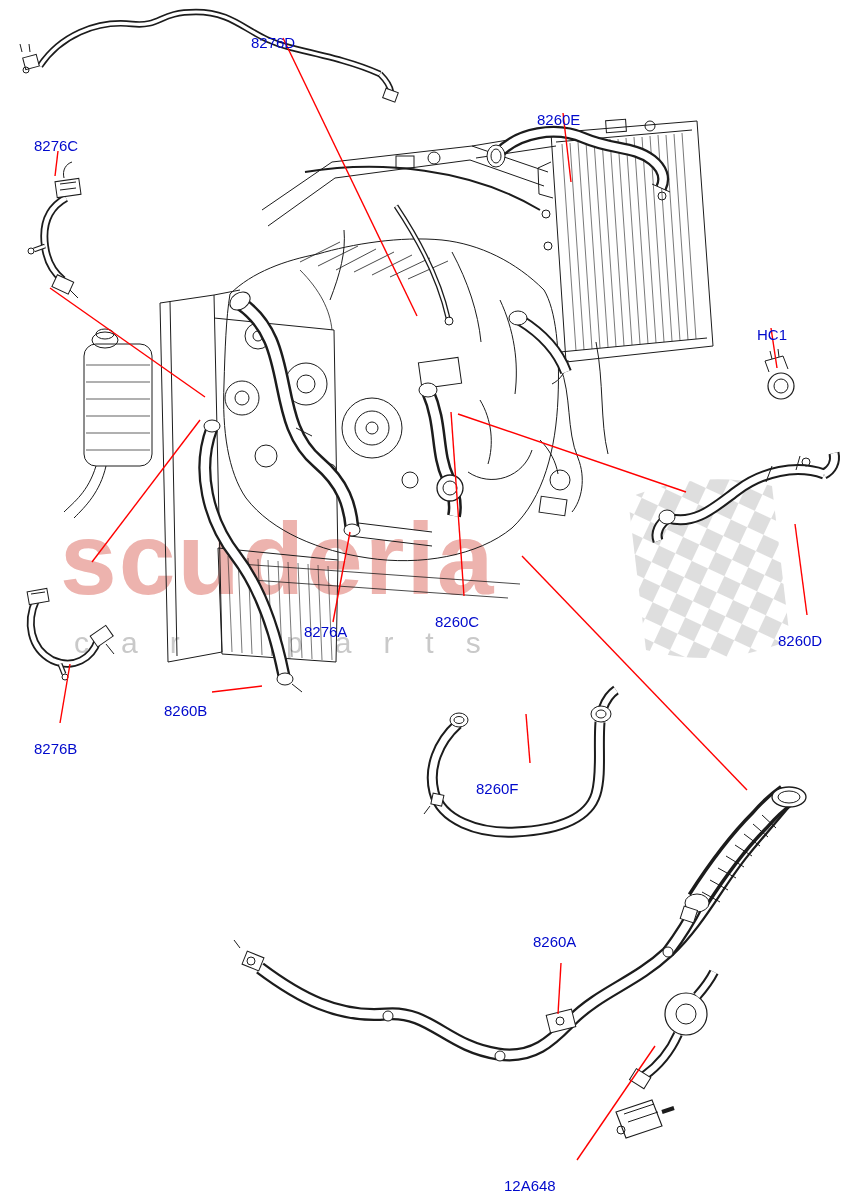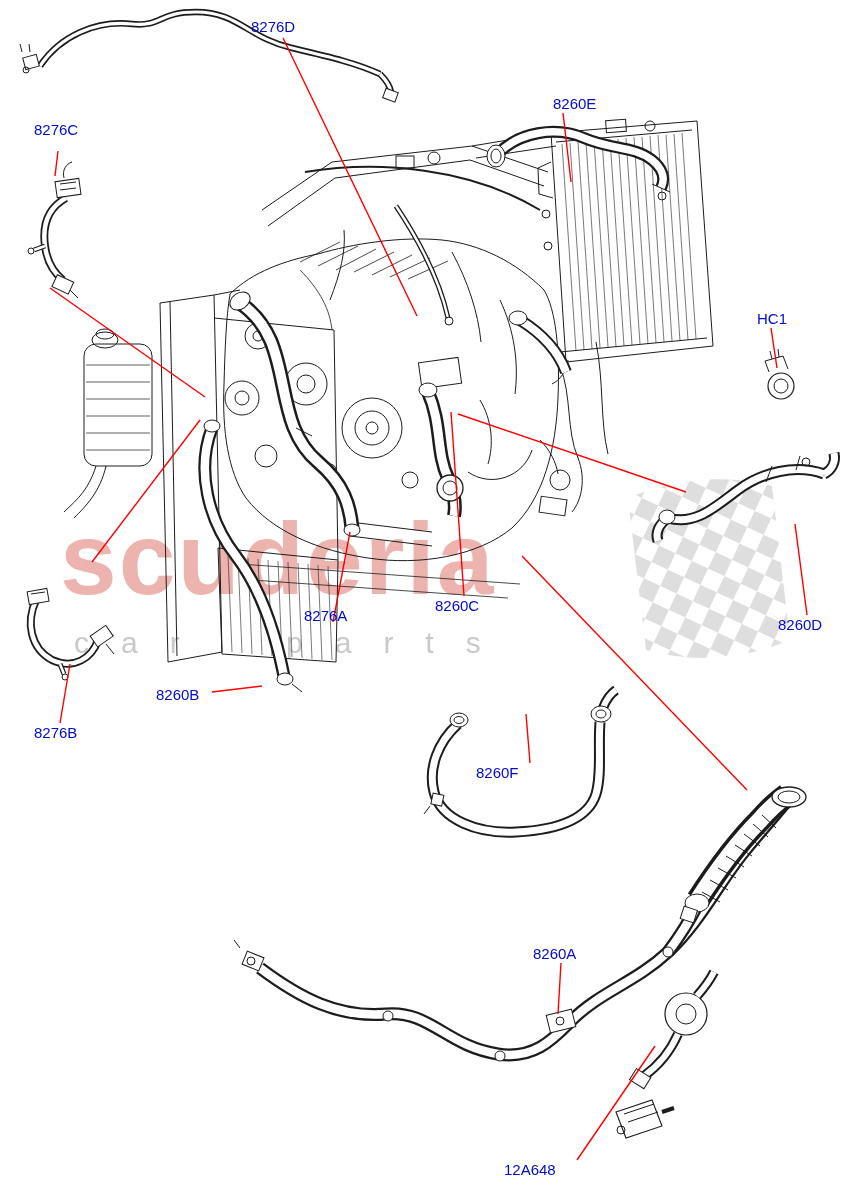--- a/index.html
+++ b/index.html
@@ -18,21 +18,21 @@
     font-size:30px;color:var(--watermark-sub,#c9c9c9);
     letter-spacing:32px;word-spacing:34px;white-space:nowrap;
   }
   svg.art{position:absolute;left:0;top:0;z-index:2;}
   .ln{stroke:var(--line,#1c1c1c);fill:none;}
   .wh{stroke:#ffffff;fill:none;}
   .fw{stroke:var(--line,#1c1c1c);fill:#ffffff;}
   .leader{stroke:var(--leader,#ff0000);stroke-width:1.4;fill:none;}
   .part-label{
     position:absolute;z-index:3;font-size:15px;line-height:1;
-    color:var(--label,#0009cc);cursor:pointer;white-space:nowrap;
+    color:var(--label,#0009cc);cursor:pointer;white-space:nowrap;margin-top:16px;
   }
 </style>
 </head>
 <body>
 
 <div class="stage">
 
   <div class="watermark">
     <div class="wm-line1">scuderia</div>
     <div class="wm-line2">car parts</div>
@@ -290,25 +290,25 @@
       <path d="M212,692 L262,686"></path>
       <path d="M60,723 L70,664"></path>
       <path d="M530,763 L526,714"></path>
       <path d="M522,556 L747,790"></path>
       <path d="M561,963 L558,1014"></path>
       <path d="M577,1160 L655,1046"></path>
     </g>
   </svg>
 
   <span class="part-label" style="left:251px;top:19px">8276D</span>
-  <span class="part-label" style="left:553px;top:96px">8260E</span>
+  <span class="part-label" style="left:537px;top:96px">8260E</span>
   <span class="part-label" style="left:34px;top:122px">8276C</span>
   <span class="part-label" style="left:757px;top:311px">HC1</span>
   <span class="part-label" style="left:435px;top:598px">8260C</span>
   <span class="part-label" style="left:304px;top:608px">8276A</span>
   <span class="part-label" style="left:778px;top:617px">8260D</span>
-  <span class="part-label" style="left:156px;top:687px">8260B</span>
+  <span class="part-label" style="left:164px;top:687px">8260B</span>
   <span class="part-label" style="left:34px;top:725px">8276B</span>
   <span class="part-label" style="left:476px;top:765px">8260F</span>
-  <span class="part-label" style="left:533px;top:946px">8260A</span>
+  <span class="part-label" style="left:533px;top:918px">8260A</span>
   <span class="part-label" style="left:504px;top:1162px">12A648</span>
 
 </div>
 
 </body></html>

